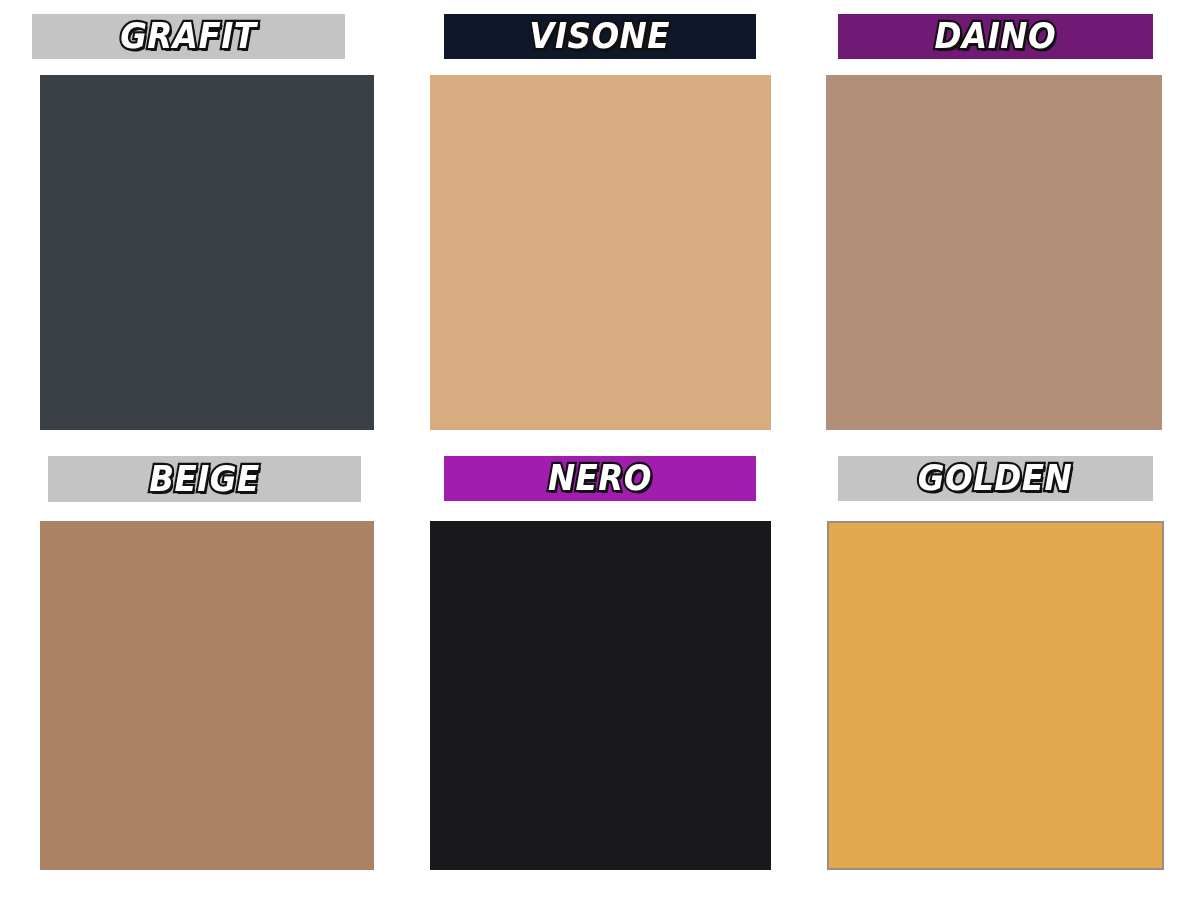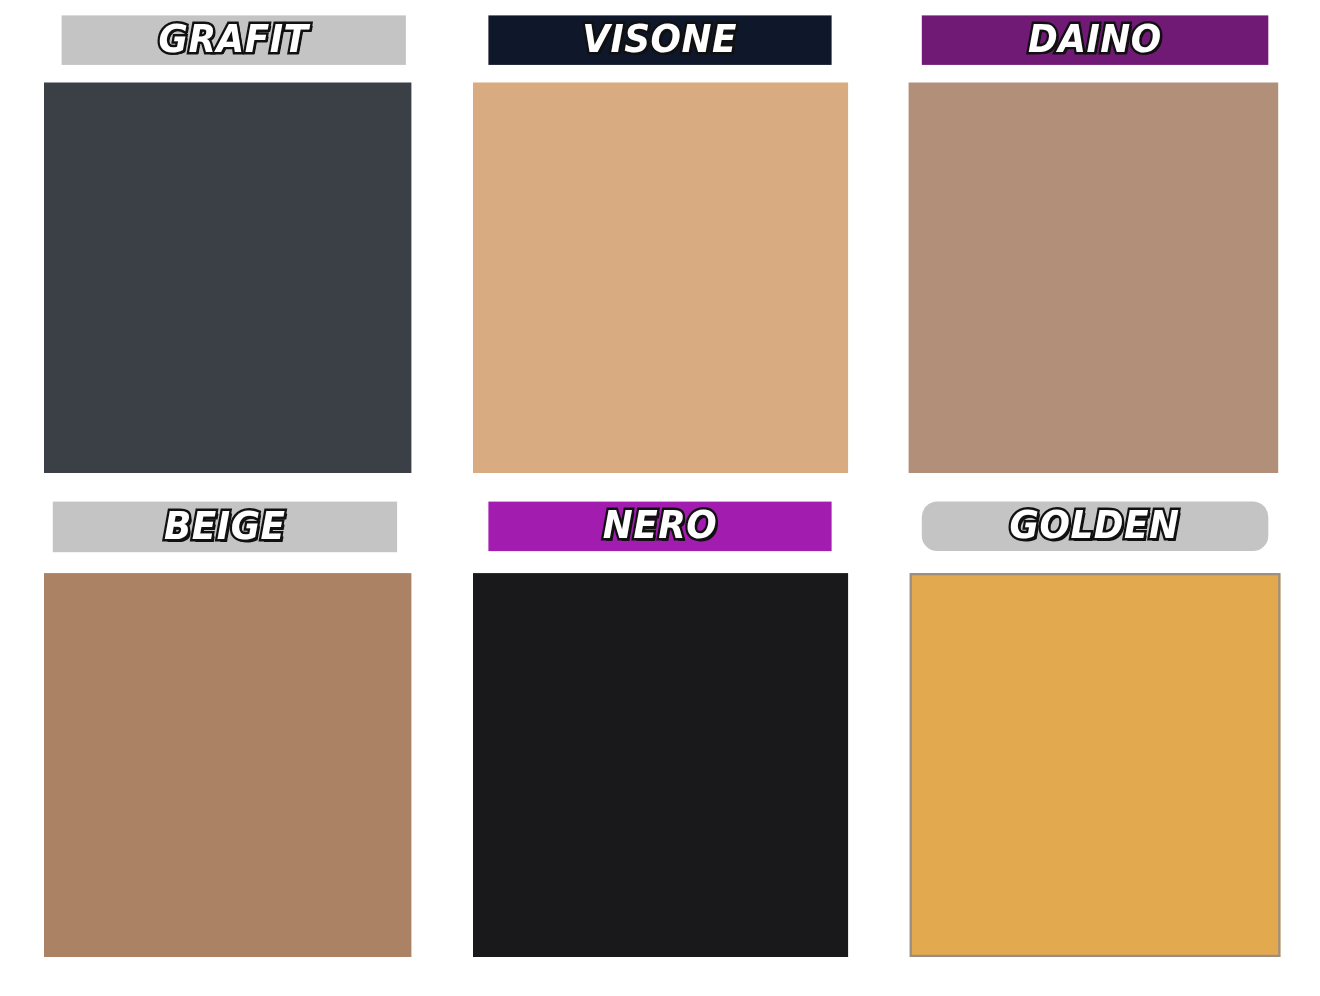--- a/index.html
+++ b/index.html
@@ -61,21 +61,21 @@
   }
   .color-chip.bordered {
     border: 2px solid #9b8e80;
   }
 </style>
 </head>
 <body>
 
 <div id="palette-board" style="background: rgb(255, 255, 255);">
     <div class="swatch-cell">
-      <div class="label-bar" style="left: 56px; top: 14px; width: 313px; height: 45px; background: rgb(196, 196, 196);">
+      <div class="label-bar" style="left: 32px; top: 14px; width: 313px; height: 45px; background: rgb(196, 196, 196);">
         <span class="label-text" style="color: rgb(255, 255, 255); -webkit-text-stroke: 4.5px rgb(17, 17, 17);">GRAFIT</span>
       </div>
       <div class="color-chip" style="left: 40px; top: 75px; width: 334px; height: 355px; background: rgb(59, 64, 70);"></div>
     </div>
     <div class="swatch-cell">
       <div class="label-bar" style="left: 444px; top: 14px; width: 312px; height: 45px; background: #0f172a;">
         <span class="label-text" style="color: rgb(255, 255, 255); -webkit-text-stroke: 4.5px rgb(17, 17, 17);">VISONE</span>
       </div>
       <div class="color-chip" style="left: 430px; top: 75px; width: 341px; height: 355px; background: rgb(216, 172, 128);"></div>
     </div>
@@ -91,18 +91,18 @@
       </div>
       <div class="color-chip" style="left: 40px; top: 521px; width: 334px; height: 349px; background: rgb(172, 130, 100);"></div>
     </div>
     <div class="swatch-cell">
       <div class="label-bar" style="left: 444px; top: 456px; width: 312px; height: 45px; background: #a21caf;">
         <span class="label-text" style="color: rgb(255, 255, 255); -webkit-text-stroke: 4.5px rgb(17, 17, 17);">NERO</span>
       </div>
       <div class="color-chip" style="left: 430px; top: 521px; width: 341px; height: 349px; background: rgb(25, 25, 28);"></div>
     </div>
     <div class="swatch-cell">
-      <div class="label-bar" style="left: 838px; top: 456px; width: 315px; height: 45px; background: rgb(196, 196, 196); border-radius: 14px;">
+      <div class="label-bar" style="left: 838px; top: 456px; width: 315px; height: 45px; background: rgb(196, 196, 196);">
         <span class="label-text" style="color: rgb(255, 255, 255); -webkit-text-stroke: 4.5px rgb(17, 17, 17);">GOLDEN</span>
       </div>
       <div class="color-chip bordered" style="left: 827px; top: 521px; width: 337px; height: 349px; background: rgb(227, 169, 79);"></div>
     </div>
   </div>
 
 </body></html>

